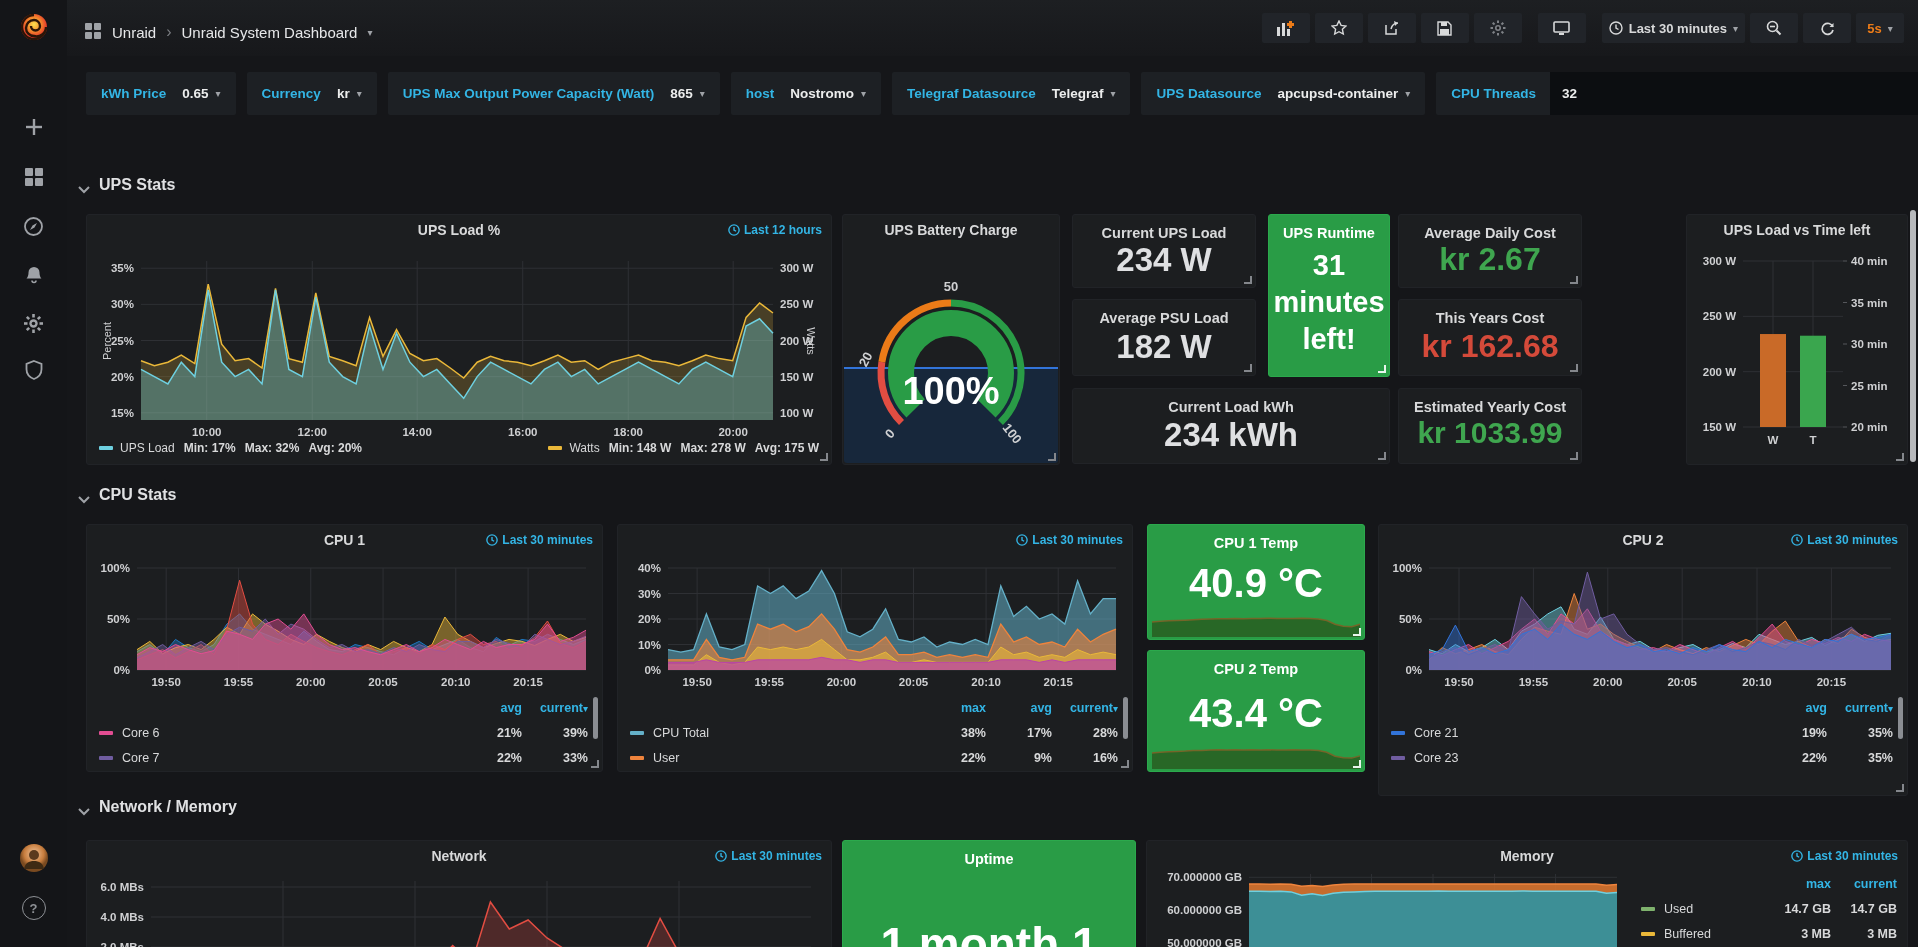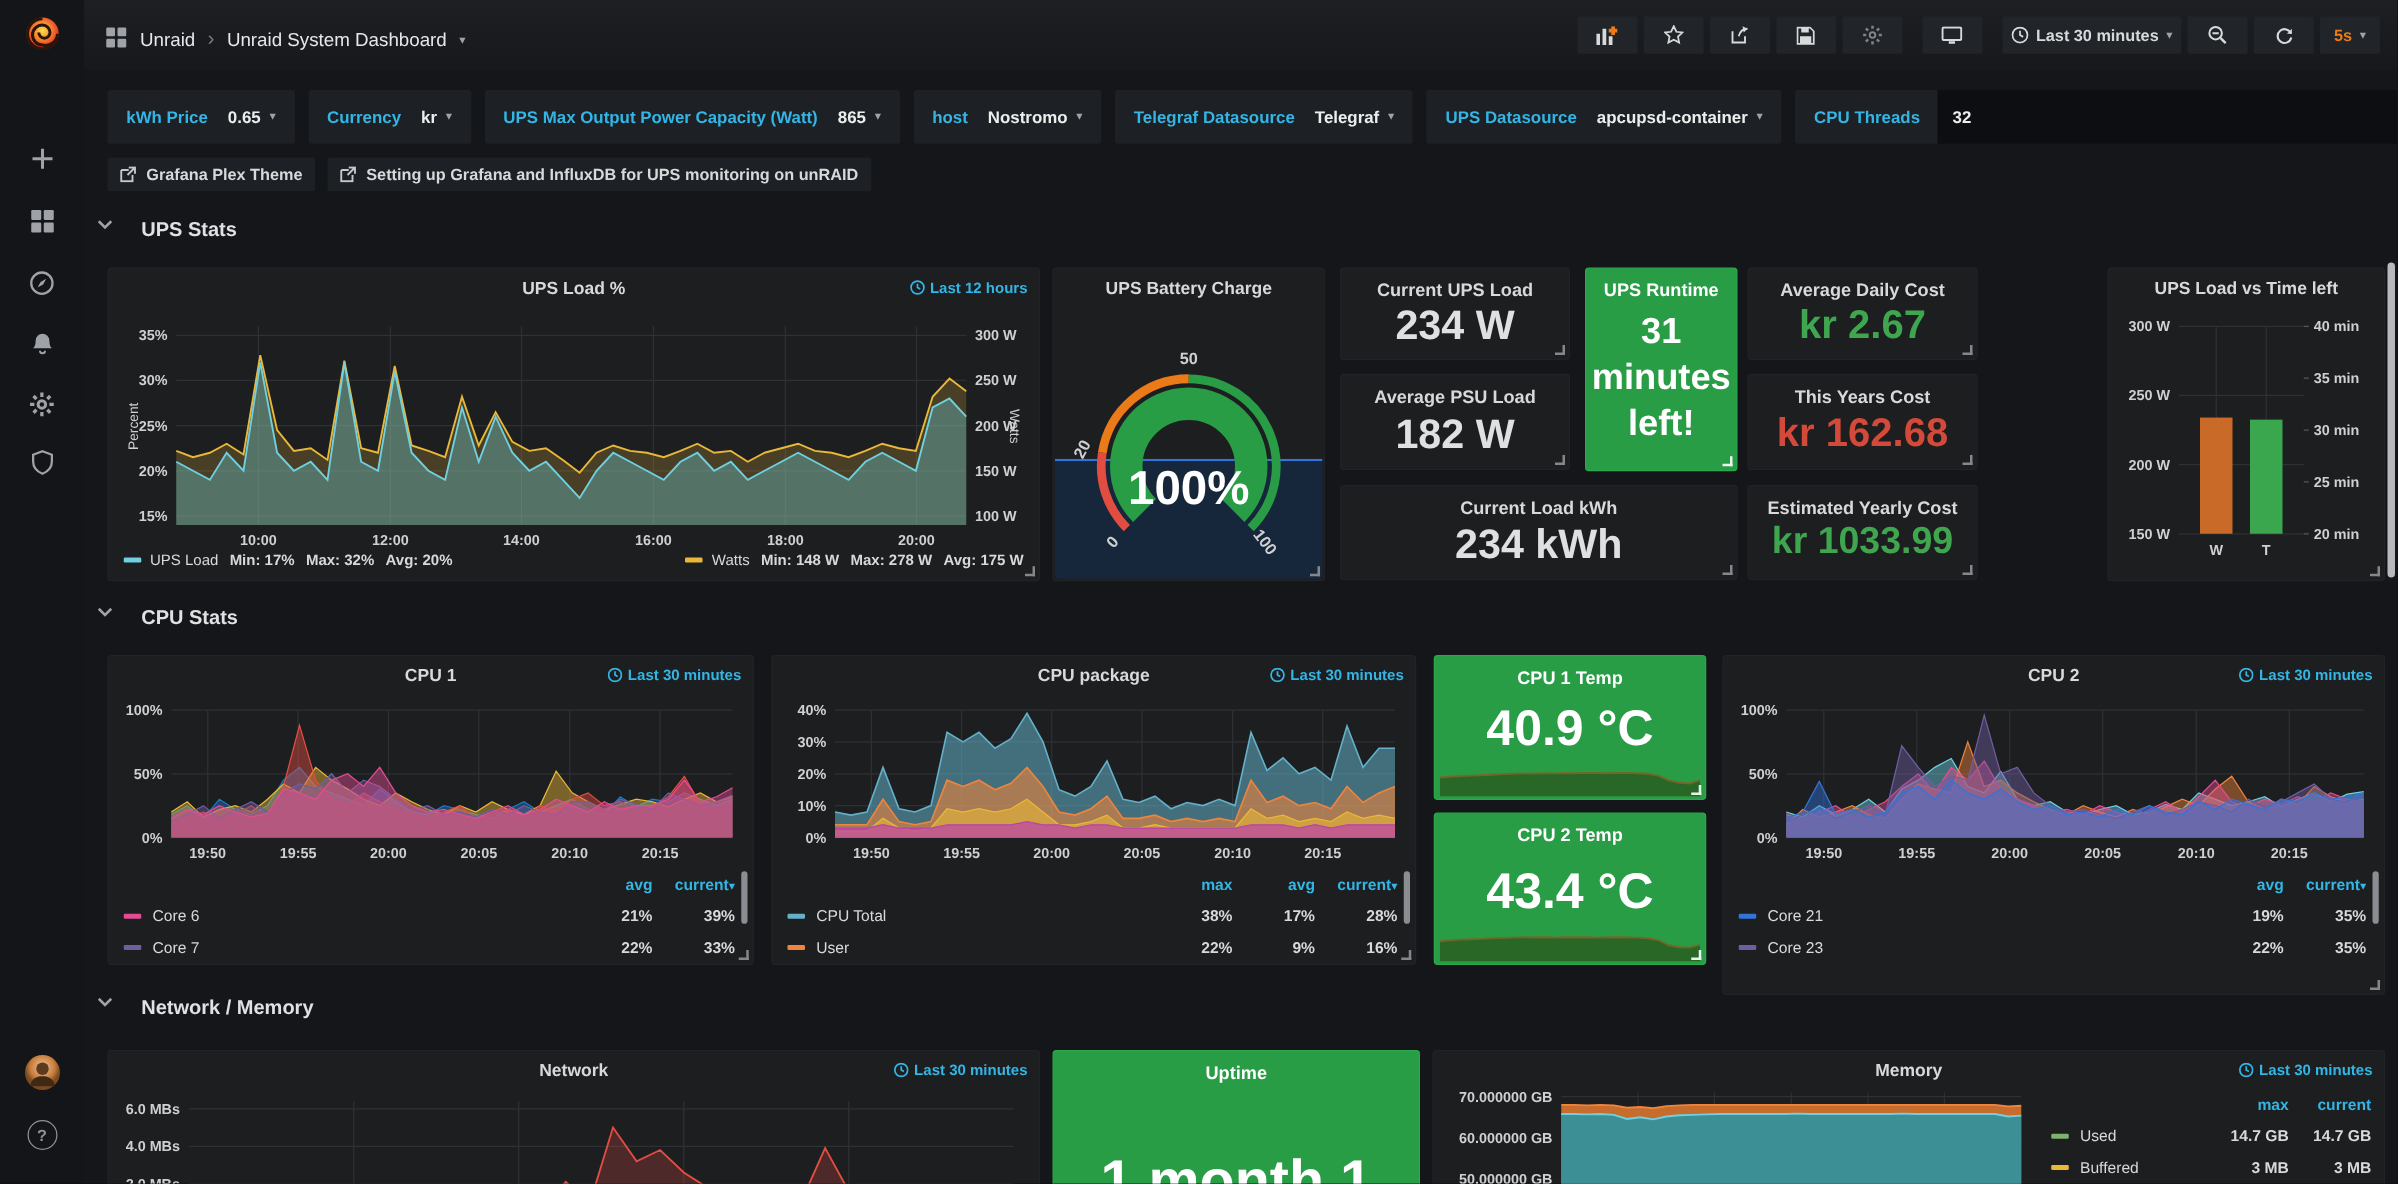--- a/index.html
+++ b/index.html
@@ -21,21 +21,21 @@
   .vars{position:absolute;left:86px;top:72px;display:flex;gap:11px;}
   .var-pill{display:flex;align-items:center;background:#1d2024;height:43px;border-radius:2px;padding:0 15px;gap:16px;font-weight:bold;font-size:13.5px;white-space:nowrap;}
   .var-label{color:#33b5e5;}
   .var-value{color:#eceded;display:flex;gap:7px;align-items:center;}
   .var-pill.has-input{padding-right:0;gap:0;}
   .var-pill.has-input .var-label{margin-right:14px;}
   .var-input{background:#0c0e11;height:43px;width:420px;display:flex;align-items:center;padding:0 12px;color:#eceded;font-weight:bold;border-radius:0 2px 2px 0;}
   .links{position:absolute;left:86px;top:126px;display:flex;gap:10px;}
   .dash-link{display:flex;align-items:center;gap:8px;background:#1d2024;height:27px;padding:0 10px;border-radius:2px;font-size:13px;font-weight:bold;color:#d8d9da;}
   
-  .section-head{position:absolute;display:flex;align-items:flex-start;gap:23px;font-size:16px;font-weight:bold;color:#e0e1e3;}
+  .section-head{position:absolute;display:flex;align-items:flex-end;gap:9px;font-size:16px;font-weight:bold;color:#e0e1e3;}
   .chev{color:#9fa2a7;}
   
   .panel{position:absolute;background:#1c1e20;border:1px solid #212327;border-radius:3px;box-sizing:border-box;}
   .panel::after{content:"";position:absolute;right:3px;bottom:3px;width:6px;height:6px;border-right:2px solid #84878c;border-bottom:2px solid #84878c;}
   .panel.green{background:#299c46;border-color:#2ba94c;}
   .panel.green::after{border-color:#e8f5ec;}
   .panel-title{position:absolute;top:7px;left:0;right:0;text-align:center;font-weight:bold;font-size:14px;color:#d8d9da;z-index:3;}
   .time-range{position:absolute;top:8px;right:9px;display:flex;align-items:center;gap:4px;color:#33b5e5;font-size:12px;font-weight:bold;z-index:3;}
   .chart{position:absolute;}
   .chart svg{display:block;overflow:visible;}
@@ -293,36 +293,20 @@
         <span class="var-value">
           <span class="vv">apcupsd-container</span>
           <i class="caret">▾</i>
         </span>
       </div>
       <div class="var-pill has-input">
         <span class="var-label">CPU Threads</span>
         <span class="var-input">32</span>
       </div>
     </div>
-  <div class="links">
-      <div class="dash-link">
-        <svg width="13" height="13" viewBox="0 0 13 13">
-          <path d="M1 3h6M1 3v9h9V7" fill="none" stroke="#c7c8ca" stroke-width="1.5"></path>
-          <path d="M7 1h5v5M12 1L6 7" fill="none" stroke="#c7c8ca" stroke-width="1.5"></path>
-        </svg>
-        <span>Grafana Plex Theme</span>
-      </div>
-      <div class="dash-link">
-        <svg width="13" height="13" viewBox="0 0 13 13">
-          <path d="M1 3h6M1 3v9h9V7" fill="none" stroke="#c7c8ca" stroke-width="1.5"></path>
-          <path d="M7 1h5v5M12 1L6 7" fill="none" stroke="#c7c8ca" stroke-width="1.5"></path>
-        </svg>
-        <span>Setting up Grafana and InfluxDB for UPS monitoring on unRAID</span>
-      </div>
-    </div>
 
   <div class="section-head" style="left:78px;top:176px">
     <svg class="chev" width="12" height="8" viewBox="0 0 12 8">
         <path d="M1 1l5 5 5-5" fill="none" stroke="#9fa2a7" stroke-width="2"></path>
       </svg>
     <span>UPS Stats</span>
   </div>
   <div class="section-head" style="left:78px;top:486px">
     <svg class="chev" width="12" height="8" viewBox="0 0 12 8">
         <path d="M1 1l5 5 5-5" fill="none" stroke="#9fa2a7" stroke-width="2"></path>
@@ -544,21 +528,20 @@
             <span>Core 7</span>
           </span>
           <span class="lg-val">22%</span>
           <span class="lg-val">33%</span>
         </div>
       </div>
     <div class="lg-scroll" style="right:4px;top:172px;height:42px"></div>
   </div>
 
   <div class="panel" style="left:617px;top:524px;width:516px;height:248px">
-    <div class="panel-title">CPU package</div>
     <div class="time-range">
       <svg width="12" height="12" viewBox="0 0 14 14">
           <circle cx="7" cy="7" r="6" fill="none" stroke="#33b5e5" stroke-width="1.6"></circle>
           <path d="M7 3.5V7l2.5 1.5" fill="none" stroke="#33b5e5" stroke-width="1.6"></path>
         </svg>
       <span>Last 30 minutes</span>
     </div>
     <div class="chart" style="left:8px;right:8px;top:28px;height:140px">
         <svg width="498" height="140" viewBox="0 0 498 140">
           <line x1="71.12" x2="71.12" y1="15" y2="117" stroke="#2e3034"></line>

